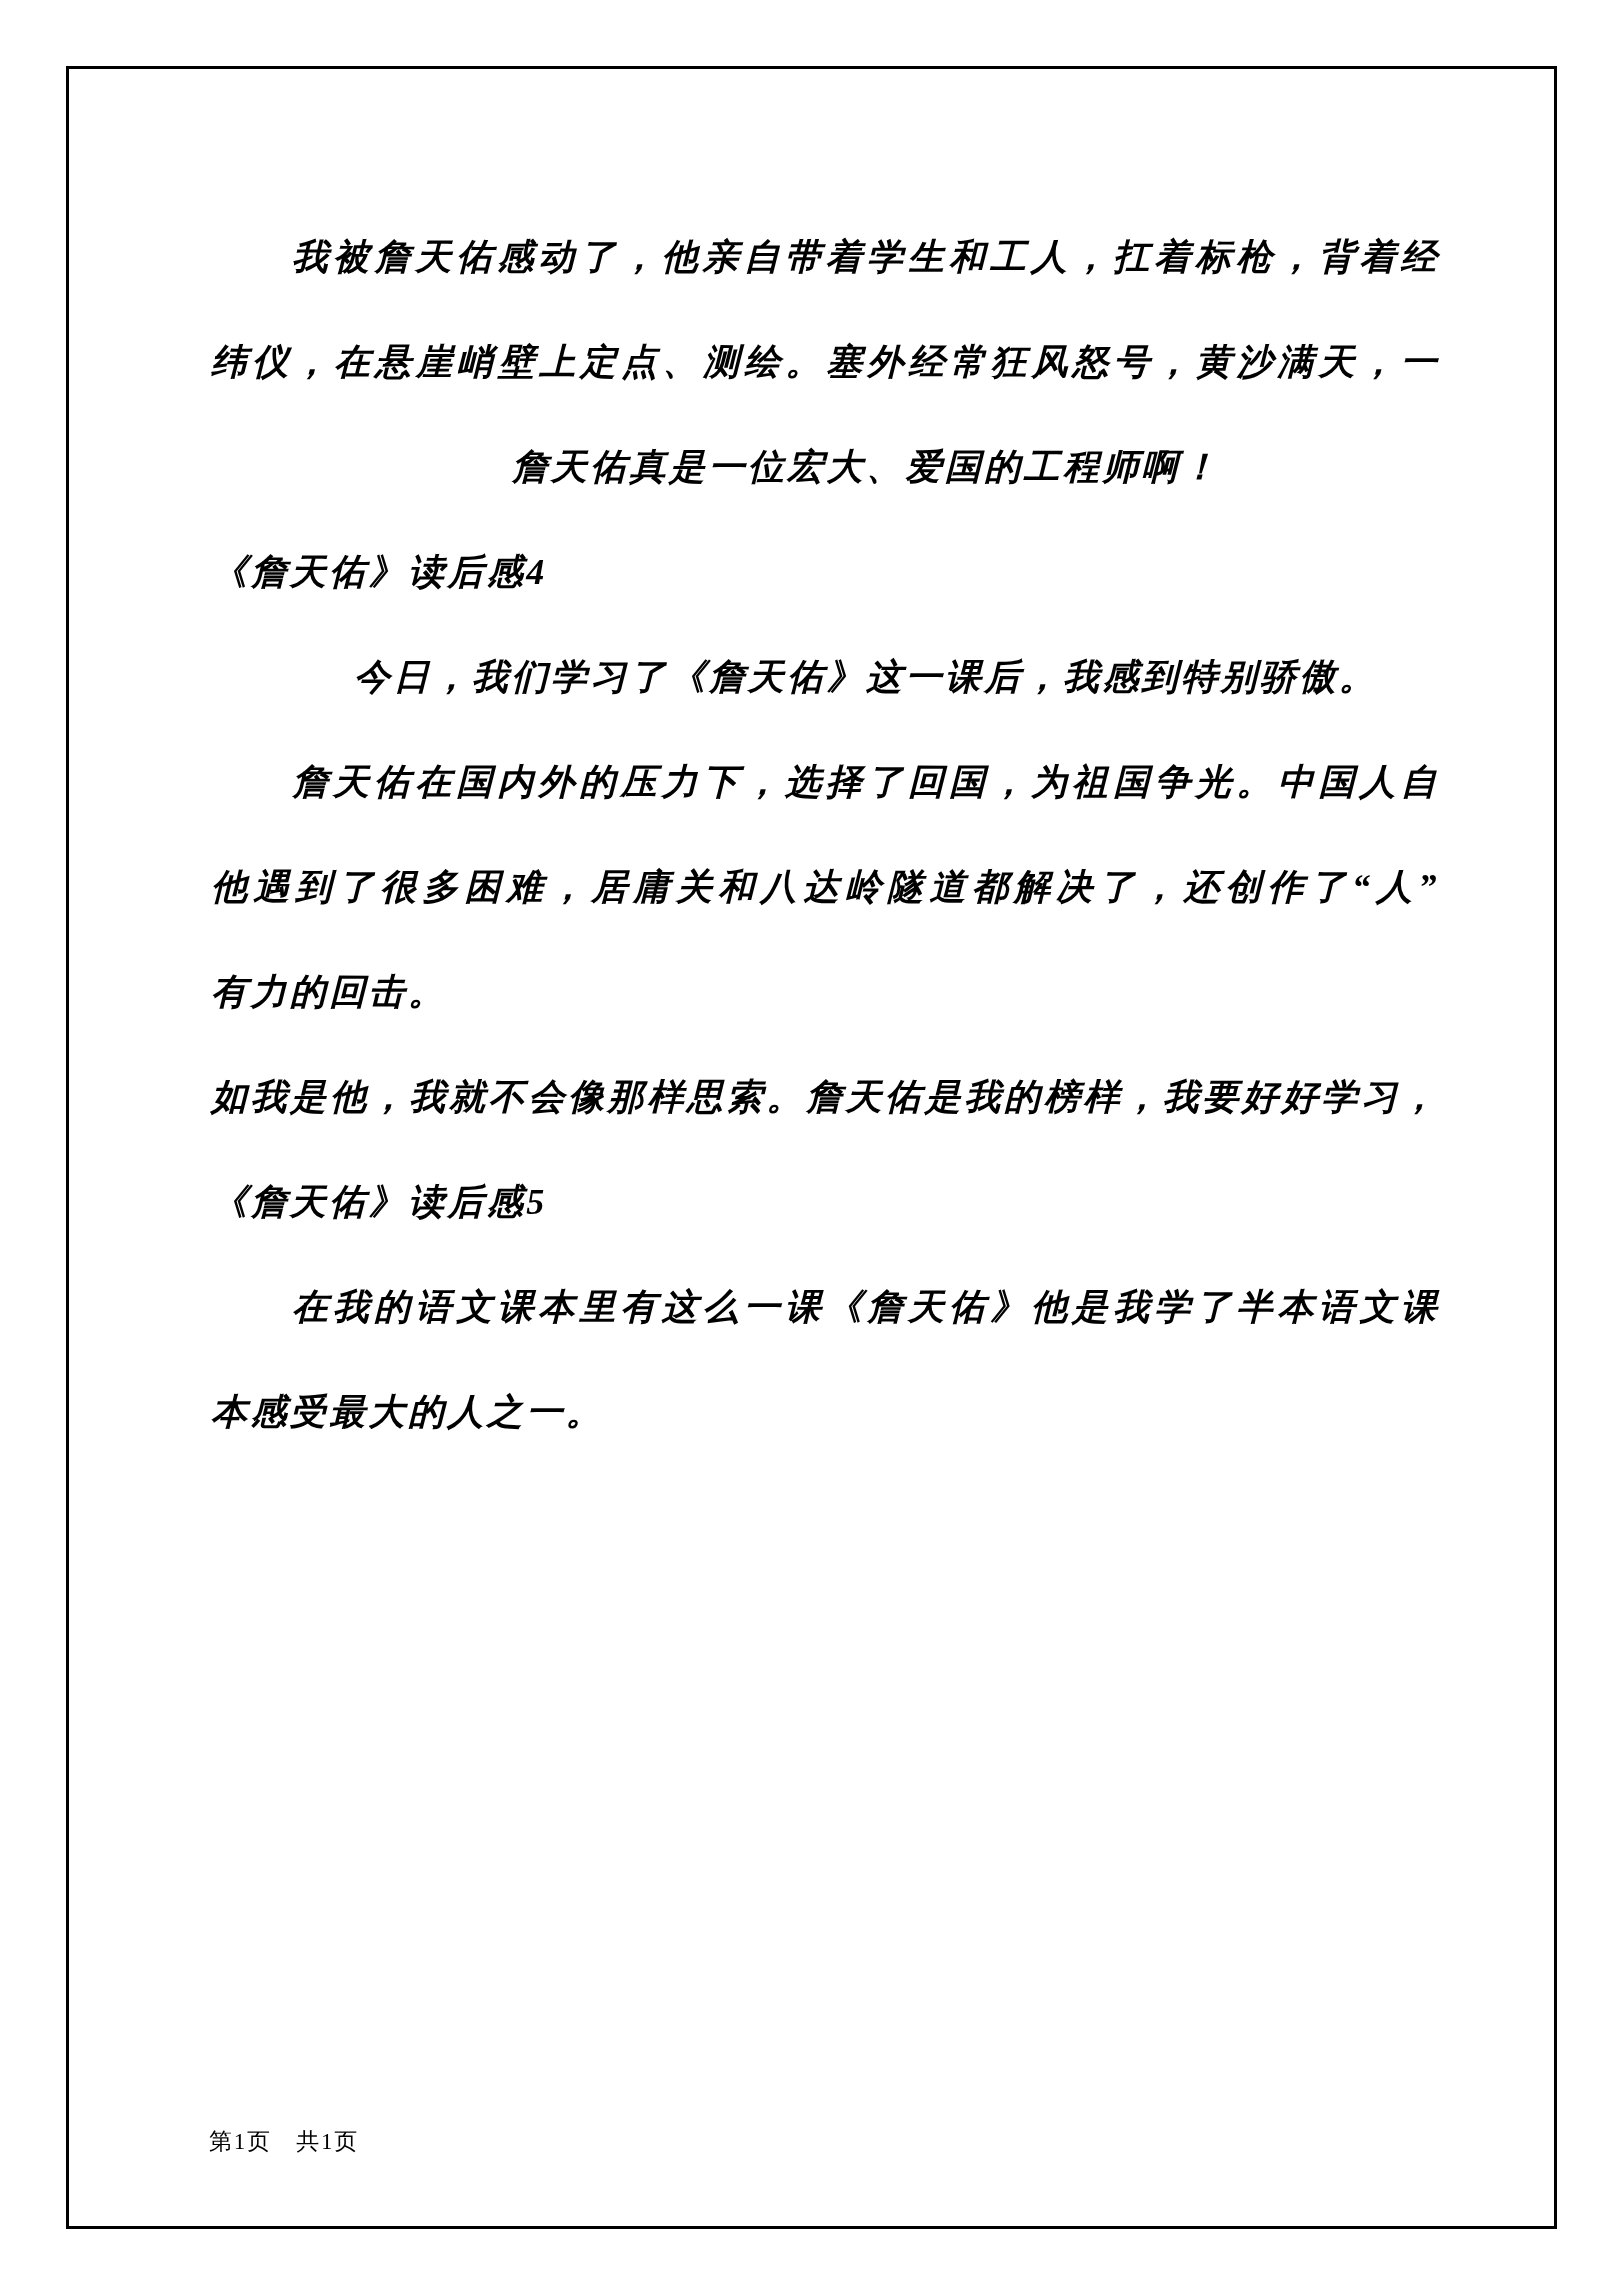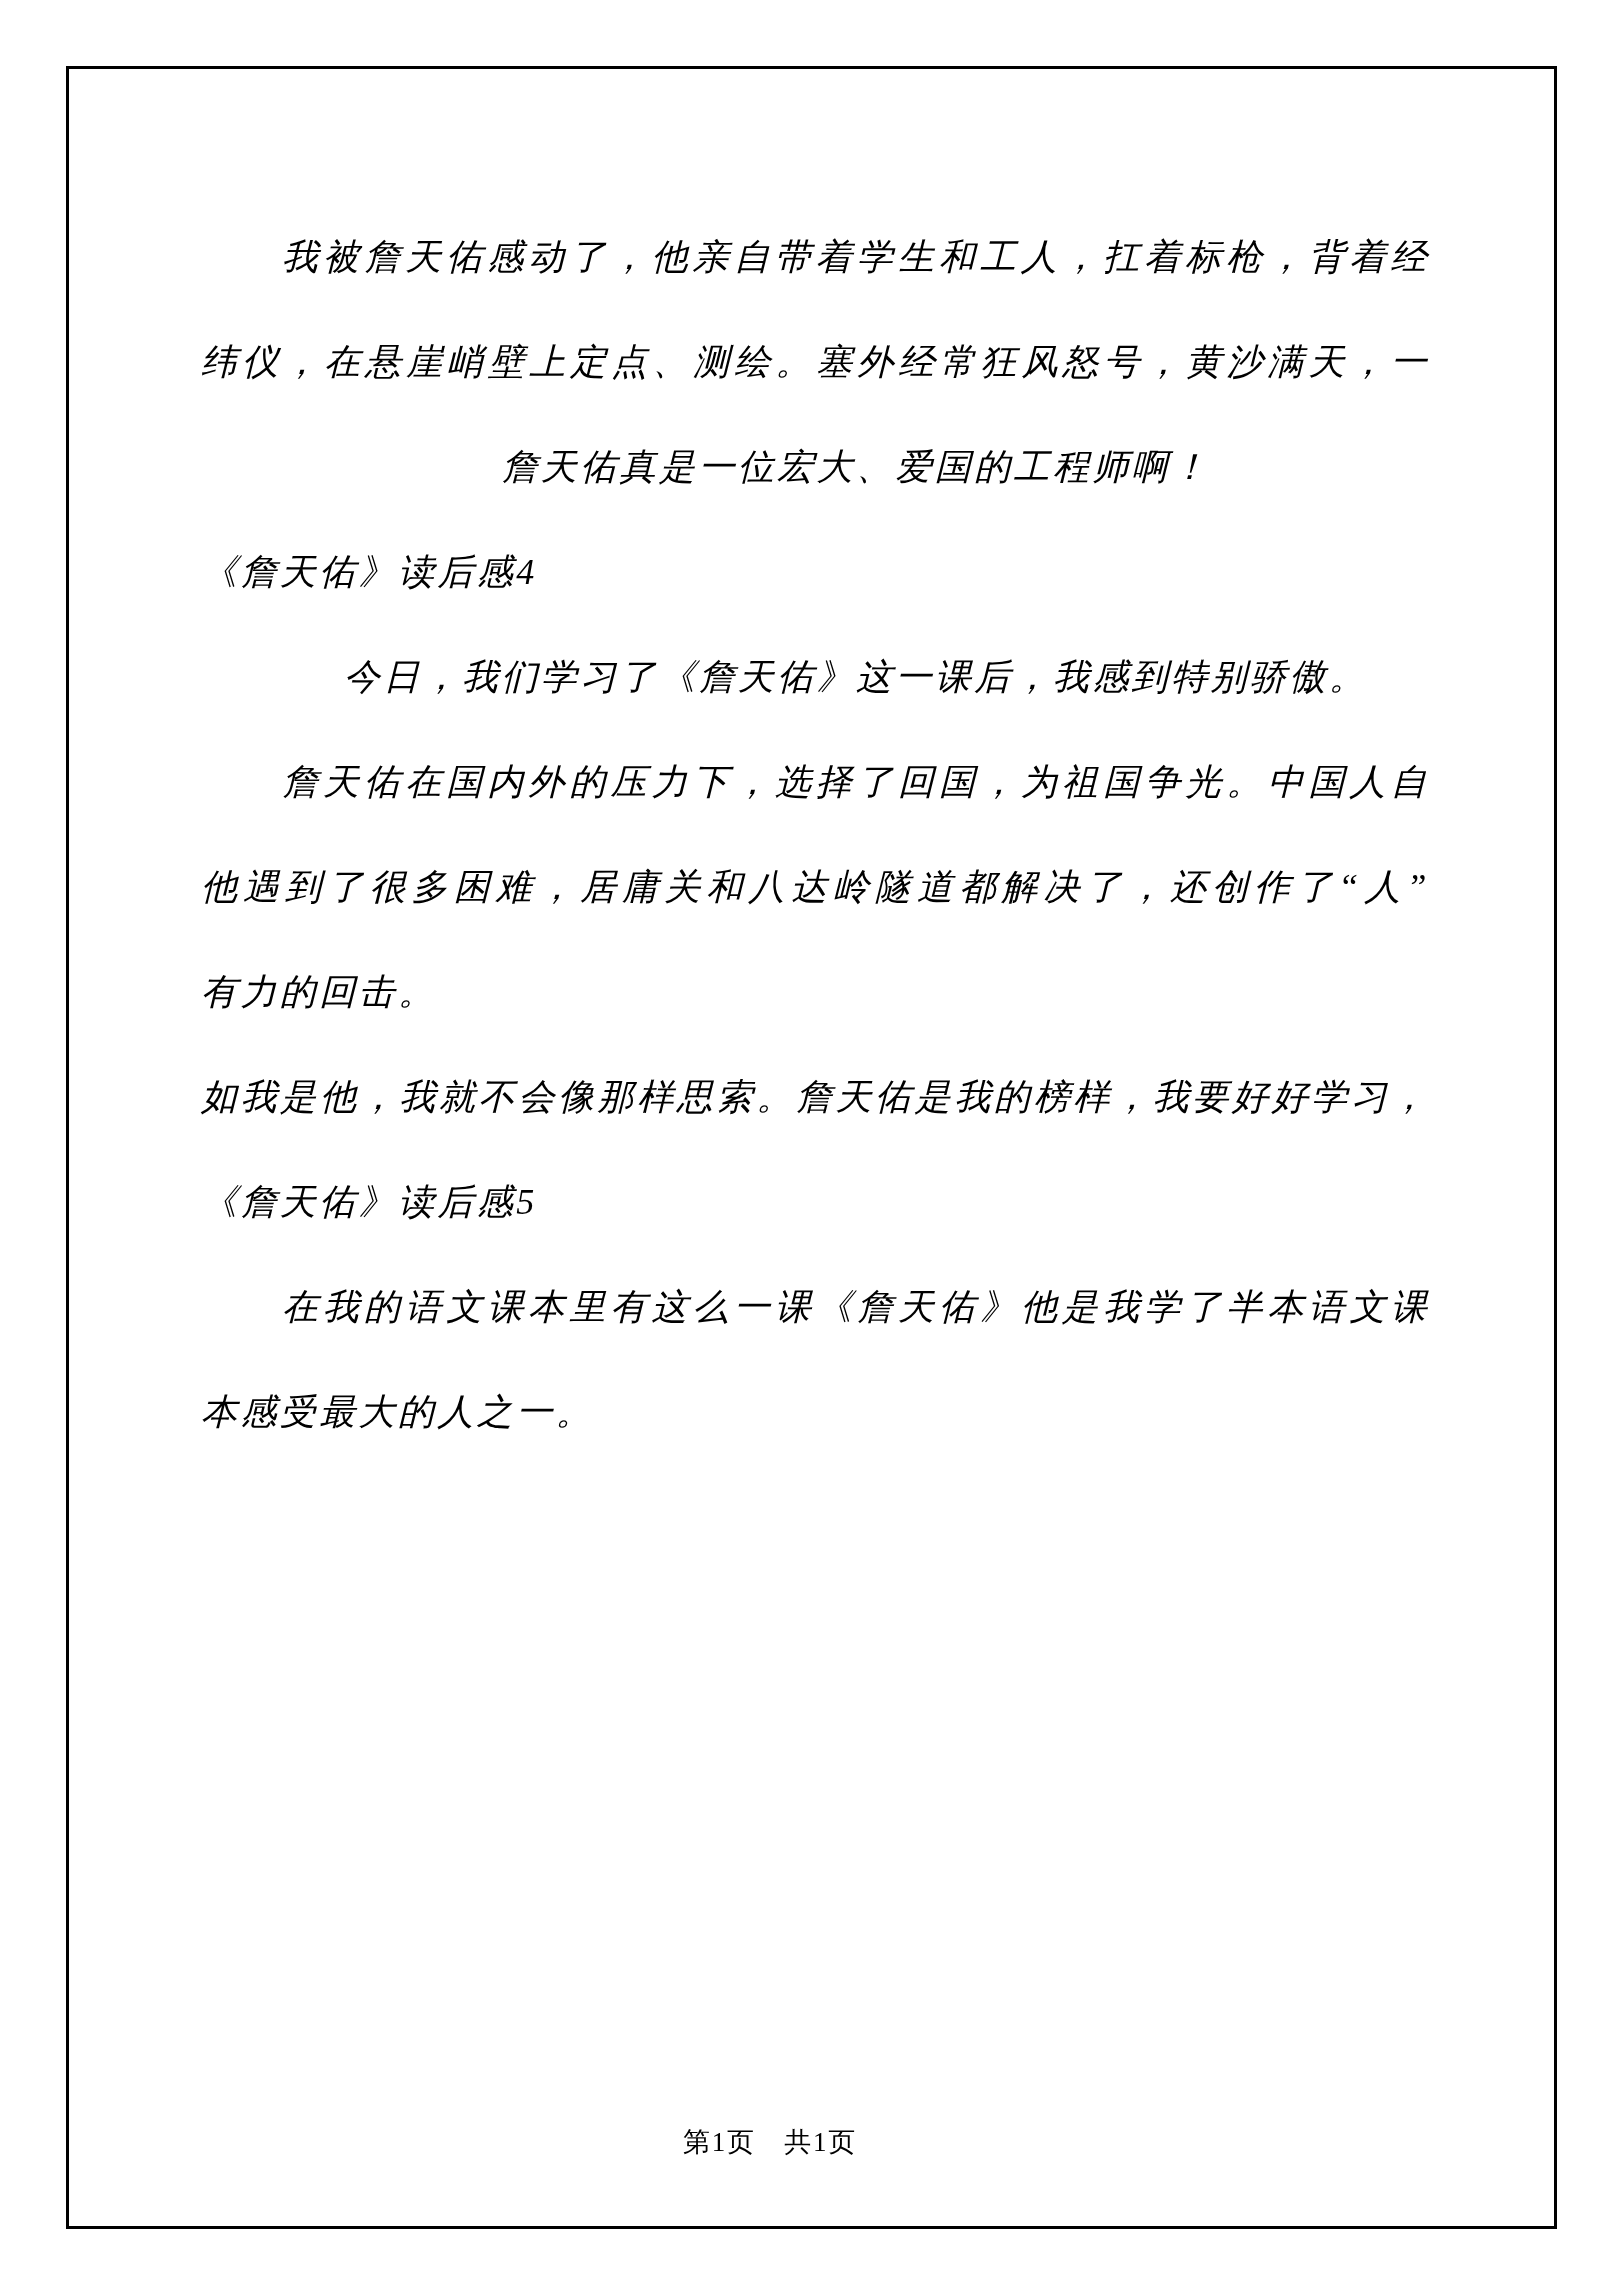--- a/index.html
+++ b/index.html
@@ -20,23 +20,24 @@
     left: 66px;
     top: 66px;
     width: 1491px;
     height: 2163px;
     box-sizing: border-box;
     border: 3.4px solid #000000;
     background: #ffffff;
   }
   .doc {
     position: absolute;
-    left: 201px;
+    left: 211px;
     top: 205px;
     width: 1229px;
+    font-weight: bold;
   }
   .line {
     height: 105px;
     line-height: 105px;
     font-size: 36px;
     letter-spacing: 3.4px;
     font-style: italic; 
     white-space: nowrap;
     text-align: left;
     overflow: visible;
@@ -48,22 +49,21 @@
   }
   .line.indent {
     text-indent: 81px;
     text-align: center;
   }
   .footer {
     position: absolute;
     left: 209px;
     top: 2124px;
     width: 1122px;
-    text-align: center;
-    font-size: 27px;
+    font-size: 23px;
     letter-spacing: 1.7px;
     font-style: normal;
     line-height: 36px;
   }
 </style>
 </head>
 <body>
 
 <div class="frame"></div>
 

